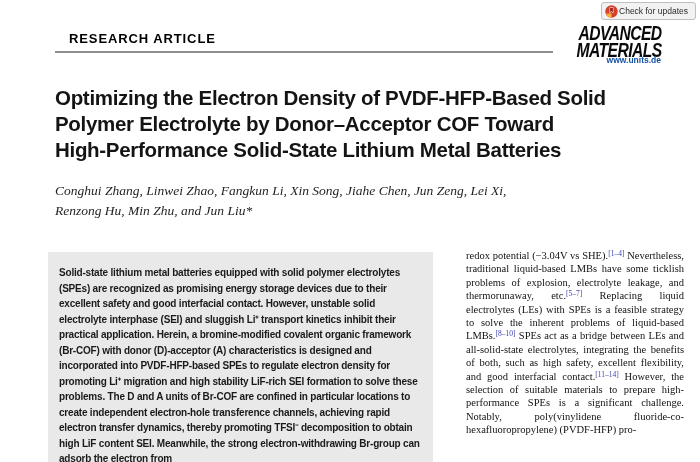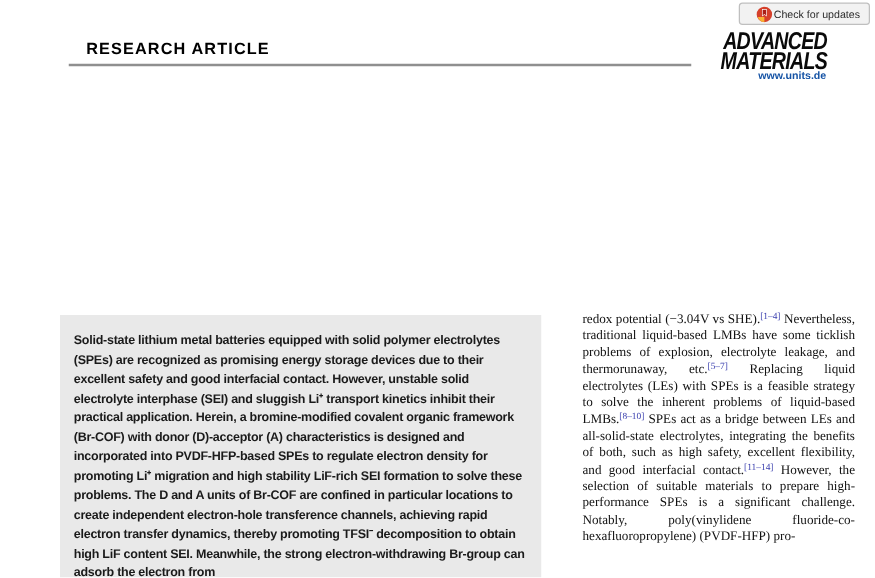--- a/index.html
+++ b/index.html
@@ -10,21 +10,21 @@
     overflow:hidden;
     font-family:"Liberation Sans", sans-serif;
   }
 
   
   .badge{
     position:absolute;top:2px;right:4px;
     height:16px;
     display:flex;align-items:center;gap:1px;
     background:#f2f2f2;border:1px solid #bfbfbf;border-radius:3px;
-    padding:0 7px 0 13px;
+    padding:0 7px 0 3px;
     font-size:8.5px;color:#2b2b2b;
     cursor:pointer;
   }
   .badge svg{display:block;}
 
   
   .section-label{
     position:absolute;left:69px;top:31px;
     font-size:13px;font-weight:bold;letter-spacing:0.9px;color:#000;
   }
@@ -108,20 +108,25 @@
 
   <div class="section-label">RESEARCH ARTICLE</div>
   <div class="header-rule"></div>
 
   <div class="journal-logo">
     <div>ADVANCED</div>
     <div>MATERIALS</div>
   </div>
   <a class="journal-url">www.units.de</a>
 
+  <h1 class="title" style="margin:0;">Optimizing the Electron Density of PVDF-HFP-Based Solid
+Polymer Electrolyte by Donor–Acceptor COF Toward
+High-Performance Solid-State Lithium Metal Batteries</h1>
+  <div class="authors">Conghui Zhang, Linwei Zhao, Fangkun Li, Xin Song, Jiahe Chen, Jun Zeng, Lei Xi,
+Renzong Hu, Min Zhu, and Jun Liu*</div>
 
   <div class="abstract-box">
     <div class="abstract-text">Solid-state lithium metal batteries equipped with solid polymer electrolytes (SPEs) are recognized as promising energy storage devices due to their excellent safety and good interfacial contact. However, unstable solid electrolyte interphase (SEI) and sluggish Li⁺ transport kinetics inhibit their practical application. Herein, a bromine-modified covalent organic framework (Br-COF) with donor (D)-acceptor (A) characteristics is designed and incorporated into PVDF-HFP-based SPEs to regulate electron density for promoting Li⁺ migration and high stability LiF-rich SEI formation to solve these problems. The D and A units of Br-COF are confined in particular locations to create independent electron-hole transference channels, achieving rapid electron transfer dynamics, thereby promoting TFSI⁻ decomposition to obtain high LiF content SEI. Meanwhile, the strong electron-withdrawing Br-group can adsorb the electron from</div>
   </div>
 
   <div class="body-col">
     <span><span>redox potential (−3.04V vs SHE).</span><sup class="cite">[1–4]</sup><span> Nev­ertheless, traditional liquid-based LMBs have some ticklish problems of explo­sion, electrolyte leakage, and thermorun­away, etc.</span><sup class="cite">[5–7]</sup><span> Replacing liquid electrolytes (LEs) with SPEs is a feasible strategy to solve the inherent problems of liquid-based LMBs.</span><sup class="cite">[8–10]</sup><span> SPEs act as a bridge between LEs and all-solid-state electrolytes, integrat­ing the benefits of both, such as high safety, excellent flexibility, and good in­terfacial contact.</span><sup class="cite">[11–14]</sup><span> However, the selec­tion of suitable materials to prepare high-performance SPEs is a significant chal­lenge. Notably, poly(vinylidene fluoride-co-hexafluoropropylene) (PVDF-HFP) pro-</span></span>
   </div>
 
 </div>

